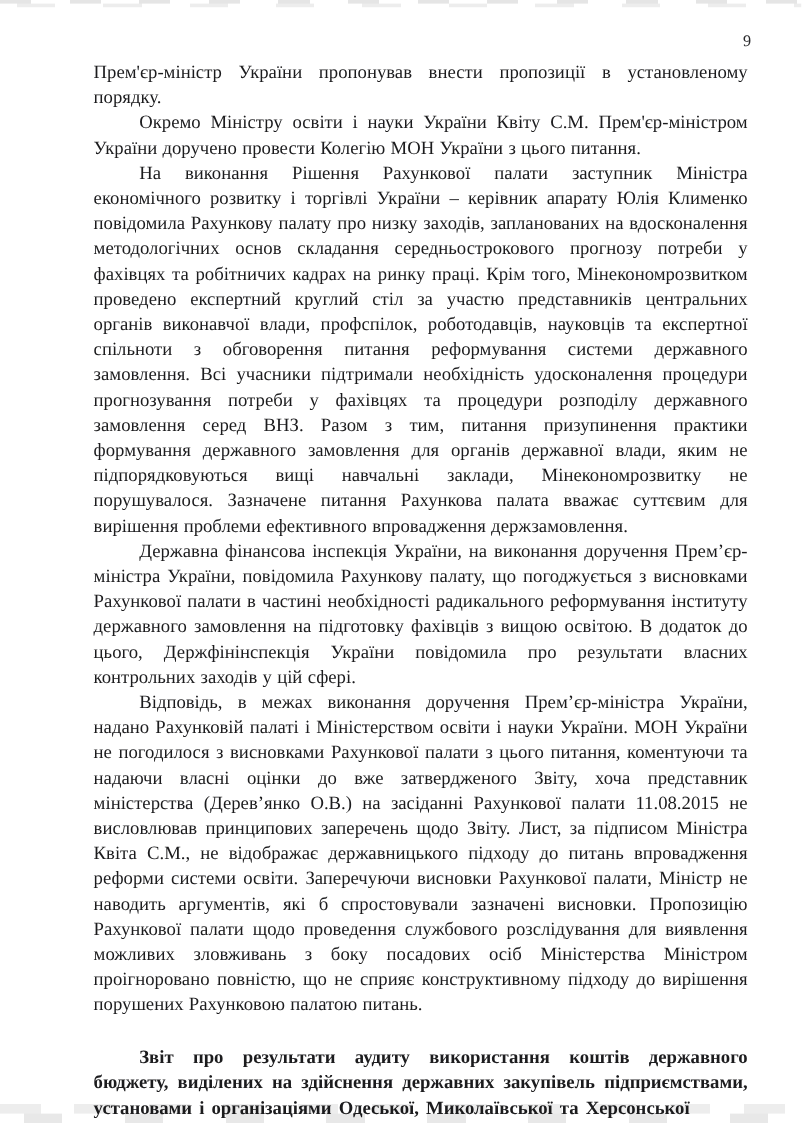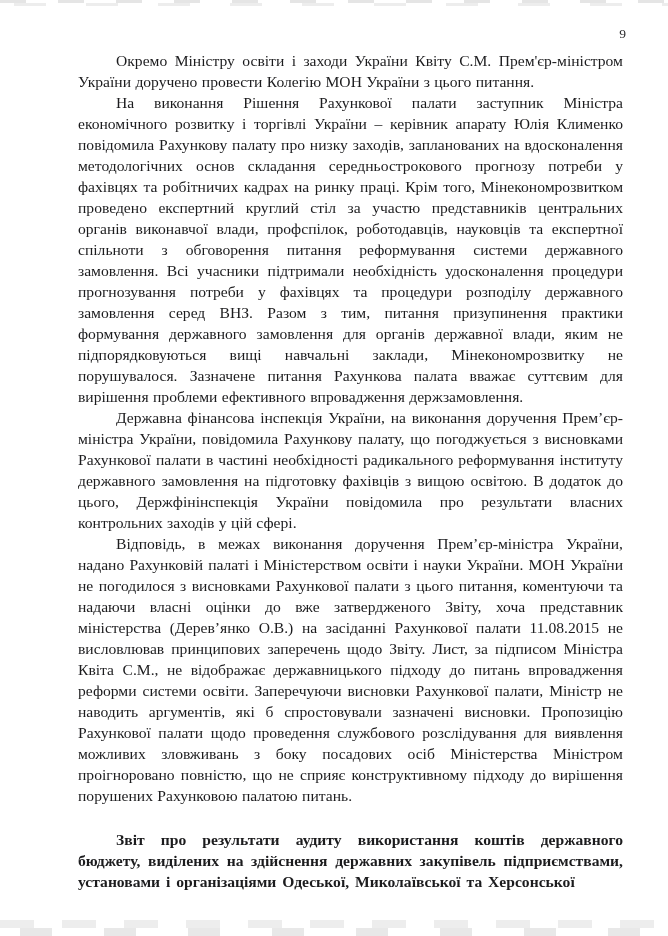--- a/index.html
+++ b/index.html
@@ -78,21 +78,22 @@
 <body>
 
 <div class="page">
 
   <div class="scan-edge top-a"></div>
   <div class="scan-edge top-b"></div>
 
   <div class="page-number">9</div>
 
   <div class="text-block">
-    <p class="para">Окремо Міністру освіти і заходи України Квіту С.М. Прем'єр-міністром України доручено провести Колегію МОН України з цього питання.</p>
+    <p class="para no-indent">Прем'єр-міністр України пропонував внести пропозиції в установленому порядку.</p>
+    <p class="para">Окремо Міністру освіти і науки України Квіту С.М. Прем'єр-міністром України доручено провести Колегію МОН України з цього питання.</p>
     <p class="para">На виконання Рішення Рахункової палати заступник Міністра економічного розвитку і торгівлі України – керівник апарату Юлія Клименко повідомила Рахункову палату про низку заходів, запланованих на вдосконалення методологічних основ складання середньострокового прогнозу потреби у фахівцях та робітничих кадрах на ринку праці. Крім того, Мінекономрозвитком проведено експертний круглий стіл за участю представників центральних органів виконавчої влади, профспілок, роботодавців, науковців та експертної спільноти з обговорення питання реформування системи державного замовлення. Всі учасники підтримали необхідність удосконалення процедури прогнозування потреби у фахівцях та процедури розподілу державного замовлення серед ВНЗ. Разом з тим, питання призупинення практики формування державного замовлення для органів державної влади, яким не підпорядковуються вищі навчальні заклади, Мінекономрозвитку не порушувалося. Зазначене питання Рахункова палата вважає суттєвим для вирішення проблеми ефективного впровадження держзамовлення.</p>
     <p class="para">Державна фінансова інспекція України, на виконання доручення Прем’єр-міністра України, повідомила Рахункову палату, що погоджується з висновками Рахункової палати в частині необхідності радикального реформування інституту державного замовлення на підготовку фахівців з вищою освітою. В додаток до цього, Держфінінспекція України повідомила про результати власних контрольних заходів у цій сфері.</p>
     <p class="para">Відповідь, в межах виконання доручення Прем’єр-міністра України, надано Рахунковій палаті і Міністерством освіти і науки України. МОН України не погодилося з висновками Рахункової палати з цього питання, коментуючи та надаючи власні оцінки до вже затвердженого Звіту, хоча представник міністерства (Дерев’янко О.В.) на засіданні Рахункової палати 11.08.2015 не висловлював принципових заперечень щодо Звіту. Лист, за підписом Міністра Квіта С.М., не відображає державницького підходу до питань впровадження реформи системи освіти. Заперечуючи висновки Рахункової палати, Міністр не наводить аргументів, які б спростовували зазначені висновки. Пропозицію Рахункової палати щодо проведення службового розслідування для виявлення можливих зловживань з боку посадових осіб Міністерства Міністром проігноровано повністю, що не сприяє конструктивному підходу до вирішення порушених Рахунковою палатою питань.</p>
     <p class="para bold-head">Звіт про результати аудиту використання коштів державного бюджету, виділених на здійснення державних закупівель підприємствами, установами і організаціями Одеської, Миколаївської та Херсонської</p>
   </div>
 
   <div class="scan-edge bottom-a"></div>
   <div class="scan-edge bottom-b"></div>
 
 </div>

